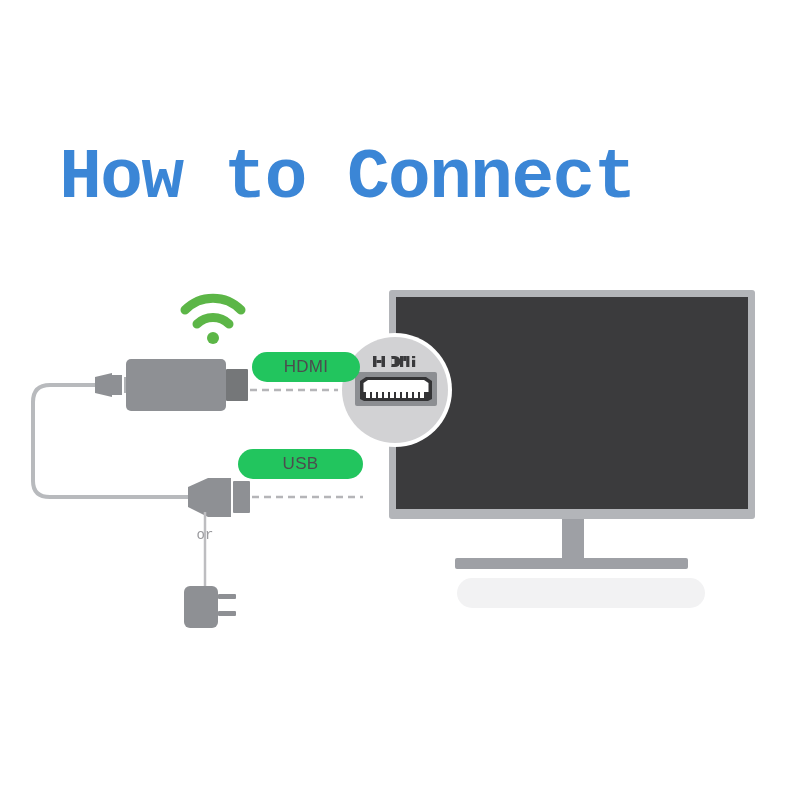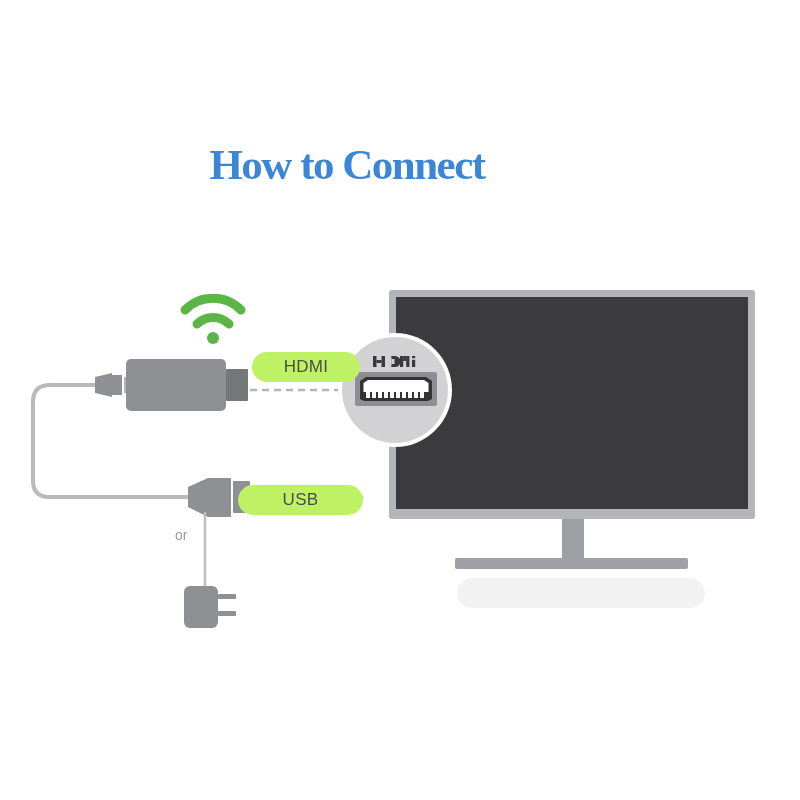--- a/index.html
+++ b/index.html
@@ -19,68 +19,69 @@
     overflow: hidden;
   }
 
   
   #title {
     position: absolute;
     left: 0;
     top: 143px;
     width: 694px;
     text-align: center;
-    font-family: Liberation Serif, serif;
-    font-size: 43px;
+    font-family: Liberation Mono, monospace;
+    font-size: 71px;
     font-weight: bold;
     letter-spacing: -1.5px;
     color: #3b86d6;
     line-height: 1;
     white-space: nowrap;
   }
 
   
   #stage {
     position: absolute;
     left: 0;
     top: 0;
     width: 800px;
     height: 800px;
   }
 
   
   .pill {
     position: absolute;
-    background: #bef264;
+    background: #22c55e;
     border-radius: 18px;
     color: #4c4c4e;
     font-size: 17px;
     font-family: "Liberation Sans", sans-serif;
     text-align: center;
     line-height: 30px;
     height: 30px;
     letter-spacing: 0.3px;
   }
   #pill-hdmi {
     left: 252px;
     top: 352px;
     width: 108px;
   }
   #pill-usb {
     left: 238px;
-    top: 485px;
+    top: 449px;
     width: 125px;
   }
 
   
   .small-label {
     position: absolute;
     color: #9a9a9e;
     font-size: 14px;
-    font-family: Liberation Sans, sans-serif;
+    font-family: Liberation Mono, monospace;
+    text-align: center;
     white-space: nowrap;
   }
   #label-or {
     left: 175px;
     top: 527px;
     width: 60px;
   }
   #label-adaptor {
     left: 126px;
     top: 634px;

